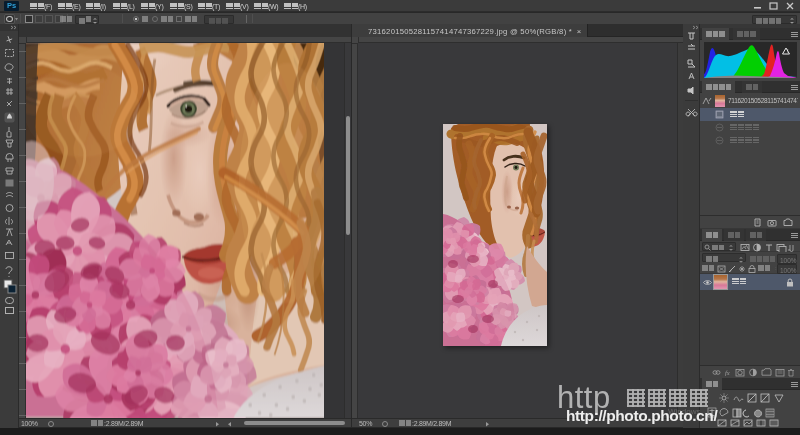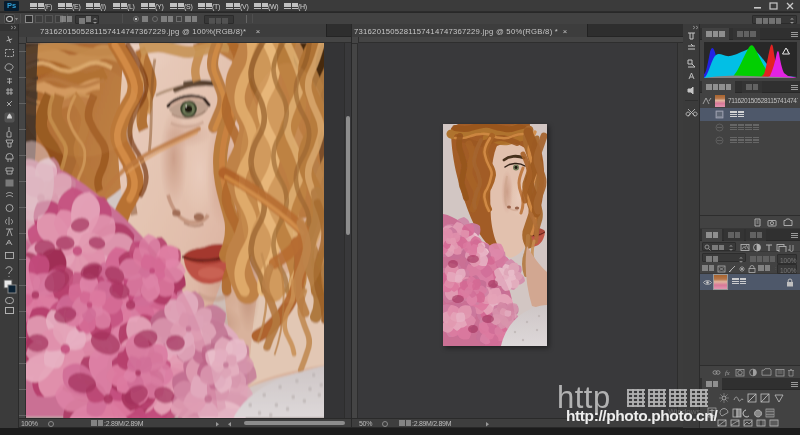--- a/index.html
+++ b/index.html
@@ -128,24 +128,20 @@
     <rect x="5.5" y="228.5" width="8" height="6"></rect>
     <path d="M6 245 c0-3 6-3 6 0 c0 2-2 2-3 4 l0 1 m0 2 l0 1" stroke-width="0.9"></path>
   </g>
   <rect x="4" y="256" width="8" height="8" fill="#e8e8e8" stroke="#555"></rect>
   <rect x="8" y="261" width="8" height="8" fill="#0c2234" stroke="#888"></rect>
   <rect x="5.5" y="273.5" width="8" height="6" rx="3" fill="none" stroke="#b0b0b0"></rect>
   <rect x="5.5" y="283.5" width="8" height="6" fill="none" stroke="#b0b0b0"></rect>
 </svg>
 
 <div id="win1" class="abs">
-  <div class="tabbar">
-        <div class="tab1" style="width:308px"></div>
-        <span class="tabtxt" style="left:21px">7316201505281157414747367229.jpg @ 100%(RGB/8)* &nbsp;&nbsp;&nbsp;×</span>
-      </div>
   <div class="ruler" style="left:0;top:13px;width:332px;height:6px;border-bottom:1px solid #2e2e2e">
     <svg width="332" height="6" viewBox="0 0 332 6">
       <g fill="#9a9a9a" font-size="5" font-family="Liberation Sans">
         <text x="9" y="5">0</text>
             <text x="35" y="5">2</text>
             <text x="61" y="5">4</text>
             <text x="88" y="5">6</text>
             <text x="114" y="5">8</text>
             <text x="138" y="5">10</text>
             <text x="164" y="5">12</text>
@@ -683,21 +679,21 @@
           <path d="M1 0 l3 2.2 -3 2.2 z" fill="#999"></path>
           <path d="M16 0 l-3 2.2 3 2.2 z" fill="#999"></path>
         </svg>
     <span class="abs" style="left:225px;top:2px;width:101px;height:4px;background:#8c8c8c;border-radius:2px"></span>
   </div>
 </div>
 
 <div id="win2" class="abs">
   <div class="tabbar">
         <div class="tab1" style="width:236px"></div>
-        <span class="tabtxt" style="left:2px">7316201505281157414747367229.jpg @ 50%(RGB/8) * &nbsp;×</span>
+        <span class="tabtxt" style="left:16px">7316201505281157414747367229.jpg @ 50%(RGB/8) * &nbsp;×</span>
       </div>
   <div class="ruler" style="left:0;top:13px;width:331px;height:6px;border-bottom:1px solid #2e2e2e">
     <svg width="331" height="6" viewBox="0 0 331 6">
           <g stroke="#777" stroke-width="0.6">
             <path d="M13.5 0 V6 M39.5 0 V6 M65.5 0 V6 M91.5 0 V6 M117.5 0 V6 M143.5 0 V6 M169.5 0 V6 M195.5 0 V6 M221.5 0 V6 M247.5 0 V6 M273.5 0 V6 M299.5 0 V6 M325.5 0 V6"></path>
           </g>
           <g fill="#9a9a9a" font-size="5" font-family="Liberation Sans">
             <text x="15" y="5">0</text>
             <text x="41" y="5">1</text>
             <text x="67" y="5">2</text>

